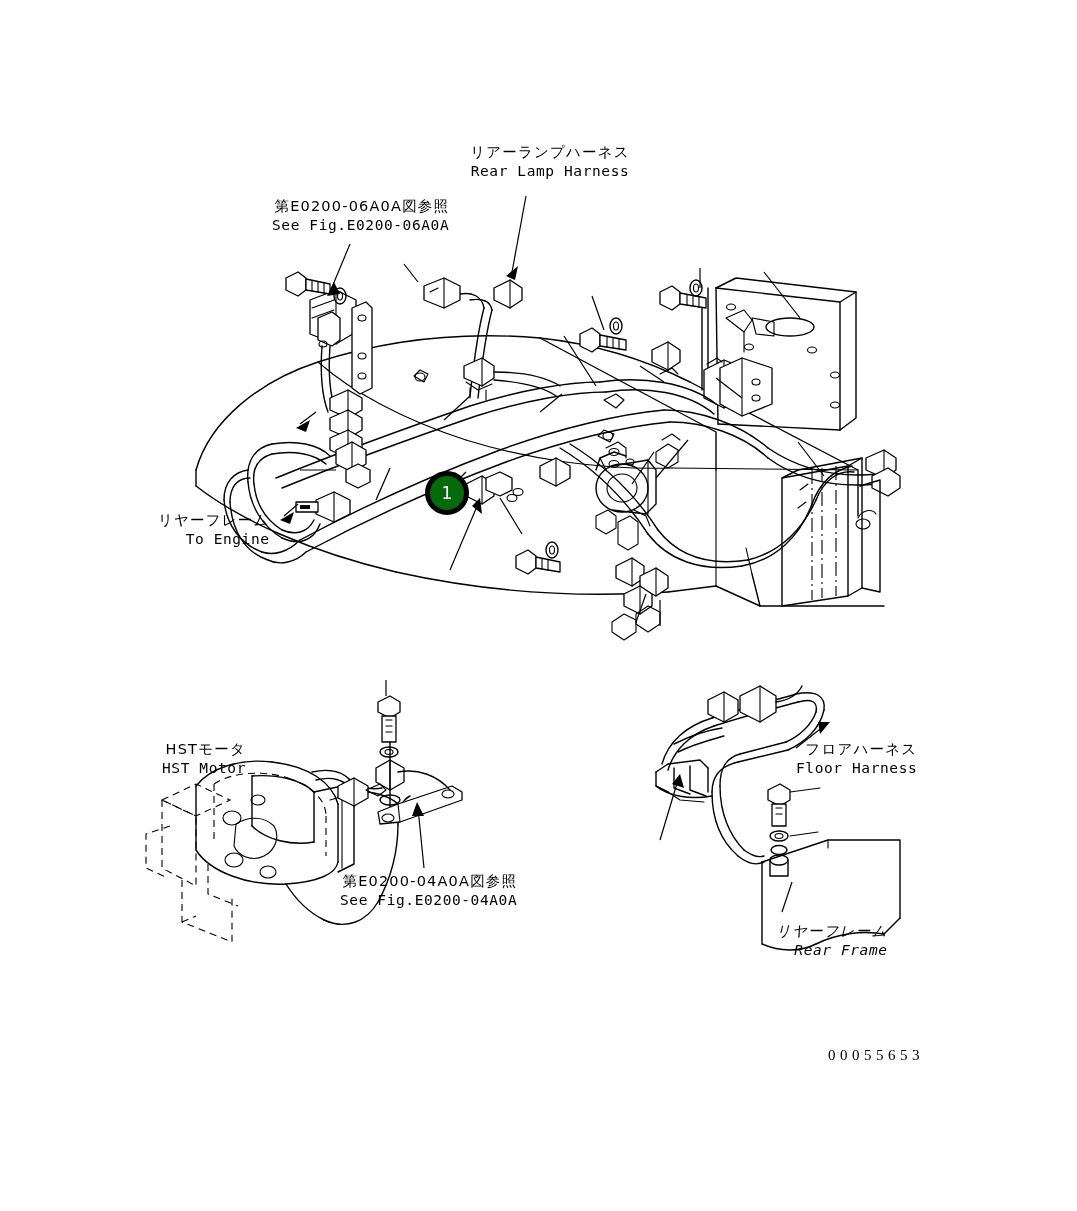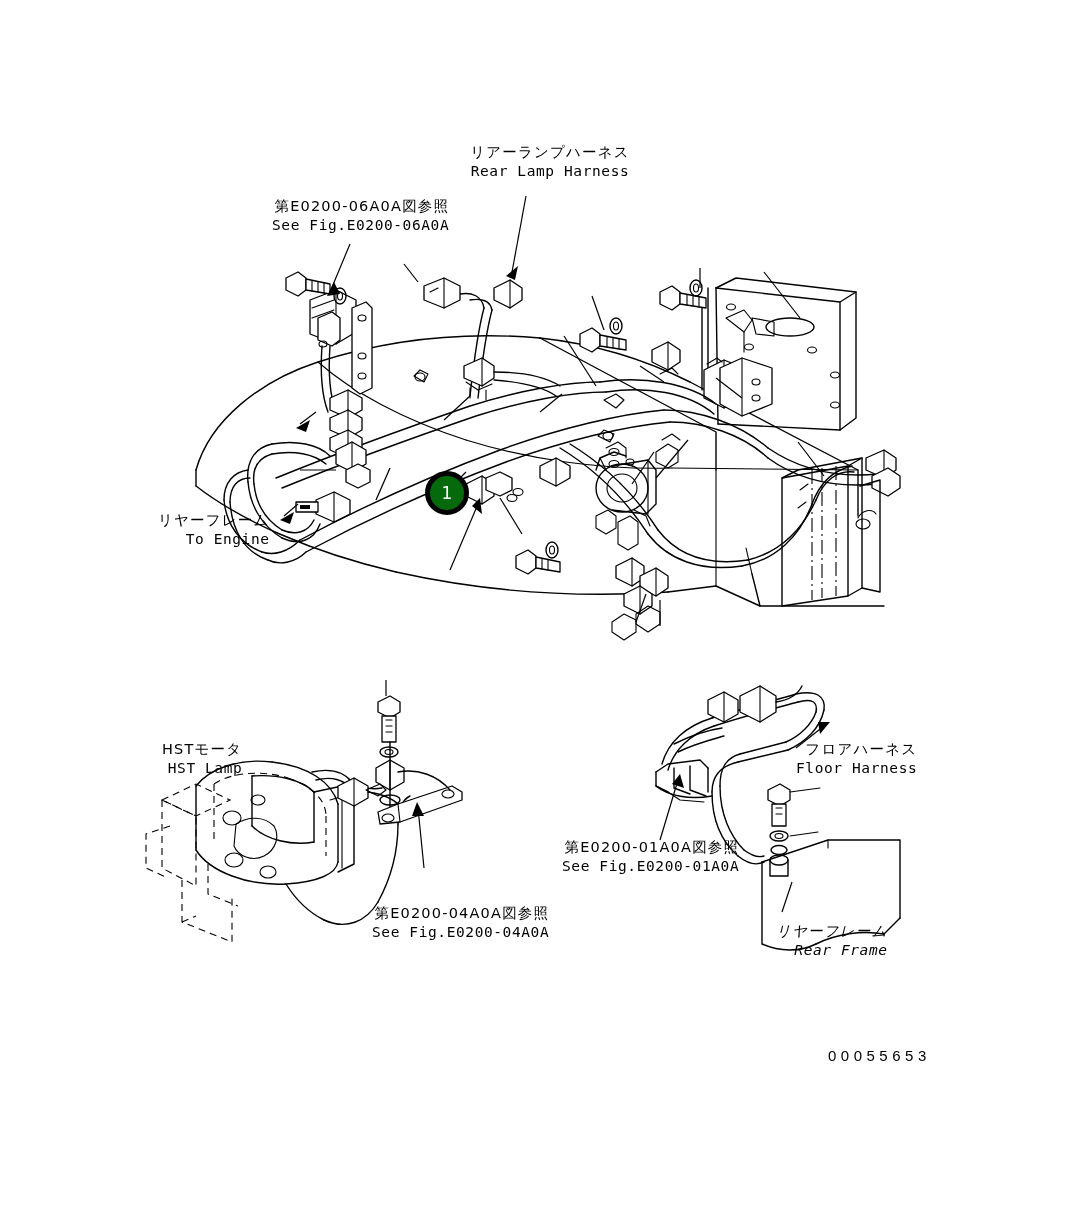--- a/index.html
+++ b/index.html
@@ -36,21 +36,21 @@
   .callout{
     position:absolute;width:44px;height:44px;border-radius:50%;
     background:#046a0b;border:5px solid #000;
     display:flex;align-items:center;justify-content:center;
     color:#ffffff;font-size:17px;
     font-family:"DejaVu Sans","Liberation Sans",sans-serif;
     box-sizing:border-box;
   }
   
   .dwgno{
-    position:absolute;font-family:Liberation Sans, sans-serif;
+    position:absolute;font-family:Liberation Serif, serif;
     font-size:15px;letter-spacing:4.5px;
   }
 </style>
 </head>
 <body>
 
 <div id="sheet">
 
   <svg class="art" viewBox="0 0 1077 1211">
 
@@ -483,32 +483,28 @@
 
 
   <div class="lbl lft" style="left:158px;top:511px;">
     <div class="jp">リヤーフレーム</div>
     <div class="en">To Engine</div>
   </div>
 
 
   <div class="lbl lft" style="left:162px;top:740px;">
     <div class="jp">HSTモータ</div>
-    <div class="en">HST Lamp</div>
-  </div>
-
-  <div class="lbl lft" style="left:340px;top:904px;margin-left:32px;">
+    <div class="en">HST Motor</div>
+  </div>
+
+  <div class="lbl lft" style="left:340px;top:872px;">
     <div class="jp">第E0200-04A0A図参照</div>
     <div class="en">See Fig.E0200-04A0A</div>
   </div>
 
-  <div class="lbl lft" style="left:562px;top:838px;">
-    <div class="jp">第E0200-01A0A図参照</div>
-    <div class="en">See Fig.E0200-01A0A</div>
-  </div>
 
   <div class="lbl lft" style="left:796px;top:740px;">
     <div class="jp">フロアハーネス</div>
     <div class="en">Floor Harness</div>
   </div>
 
   <div class="lbl lft" style="left:776px;top:922px;font-style:italic;">
     <div class="jp">リヤーフレーム</div>
     <div class="en">Rear Frame</div>
   </div>

